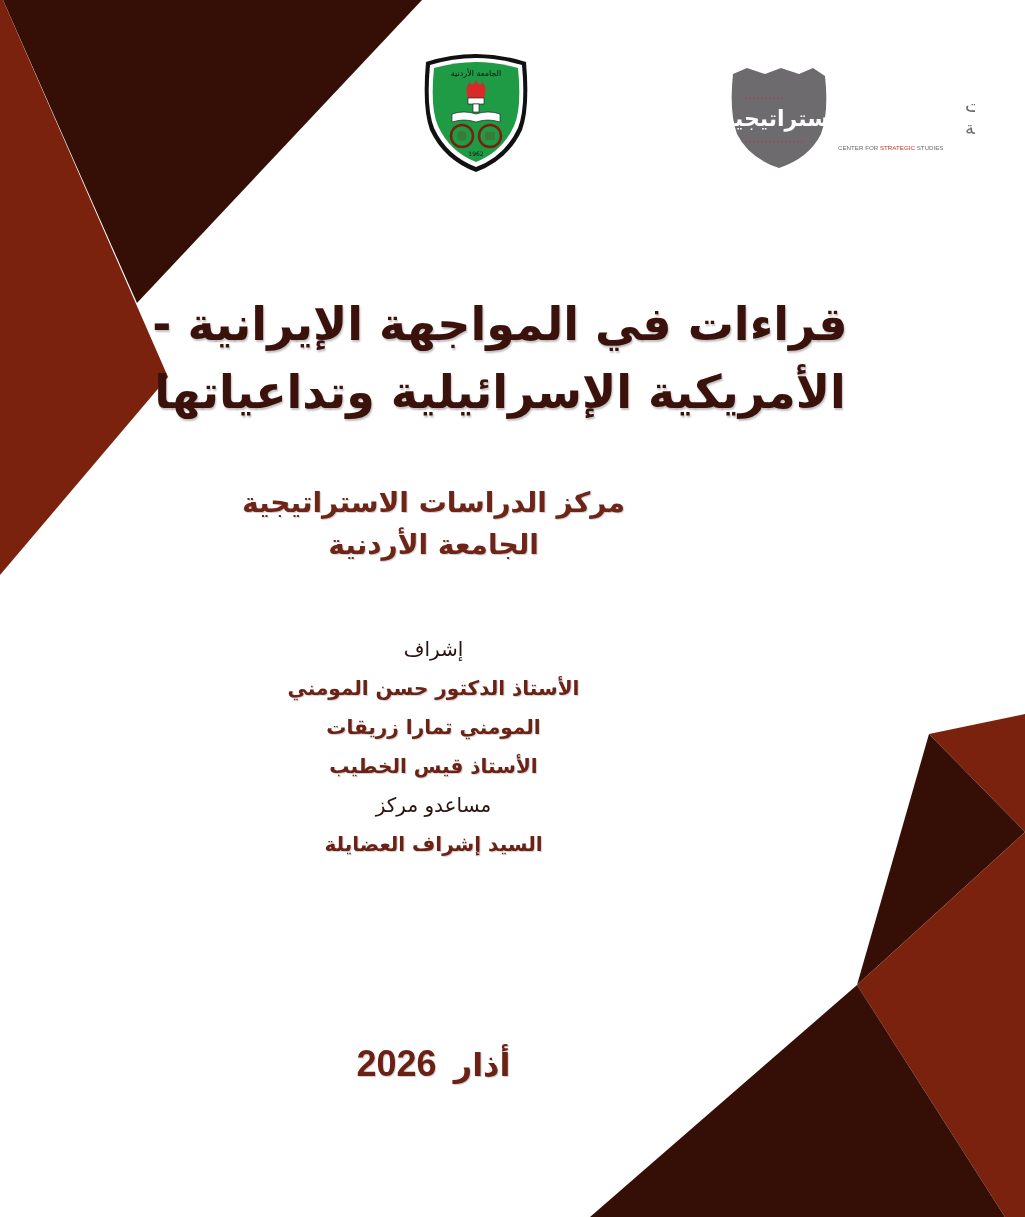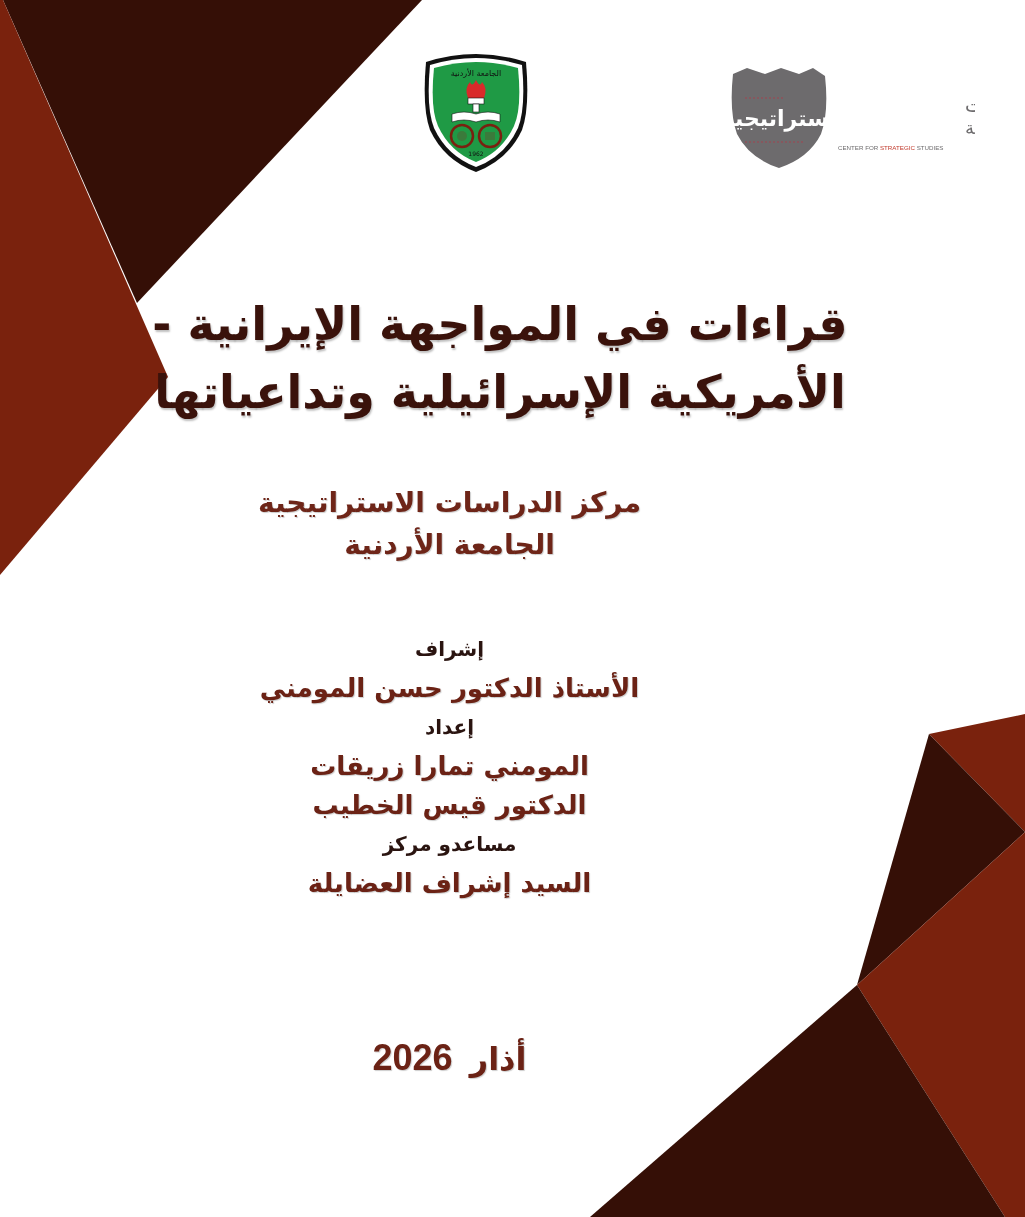--- a/index.html
+++ b/index.html
@@ -5,21 +5,21 @@
     * { margin: 0; padding: 0; box-sizing: border-box; }
     html, body { width: 1025px; height: 1217px; background: #ffffff; overflow: hidden; }
     body { position: relative; font-family: "DejaVu Sans", sans-serif; }
 
     .bg-shapes { position: absolute; left: 0; top: 0; width: 1025px; height: 1217px; z-index: 0; }
 
     .logo { position: absolute; z-index: 2; }
     .logo-uj { left: 418px; top: 48px; width: 116px; height: 126px; }
     .logo-css { left: 725px; top: 62px; width: 250px; height: 108px; }
 
-    .text-block { position: absolute; left: 16px; width: 867px; text-align: center; z-index: 3; direction: rtl; }
+    .text-block { position: absolute; left: 0; width: 867px; text-align: center; z-index: 3; direction: rtl; }
 
     .title { top: 290px; left: 140px; width: 720px; }
     .title-line {
       font-family: "DejaVu Sans", sans-serif;
       font-weight: bold;
       font-size: 46px;
       line-height: 68px;
       color: #3a120b;
       text-shadow: 1px 2px 2px rgba(0,0,0,0.25);
       display: block;
@@ -34,42 +34,42 @@
       font-size: 28px;
       line-height: 42px;
       color: #6e2518;
       text-shadow: 1px 1px 1px rgba(0,0,0,0.2);
       display: block;
     }
 
     .credits { top: 630px; }
     .credit-heading {
       font-family: "DejaVu Sans", sans-serif;
-      font-weight: bold;
+      font-weight: normal;
       font-size: 20px;
       line-height: 39px;
       color: #2a1410;
       display: block;
     }
     .credit-name {
       font-family: "DejaVu Sans", sans-serif;
       font-weight: bold;
-      font-size: 26px;
+      font-size: 20px;
       line-height: 39px;
       color: #6b2215;
       text-shadow: 1px 1px 1px rgba(0,0,0,0.2);
       display: block;
     }
 
     .date { top: 1032px; }
     .date-line {
       font-family: "DejaVu Sans", sans-serif;
       font-weight: bold;
       font-size: 32px;
-      line-height: 52px;
+      line-height: 64px;
       color: #6b2215;
       text-shadow: 1px 1px 1px rgba(0,0,0,0.2);
       display: inline-block;
     }
     .date-line .yr { font-family: "Liberation Sans", sans-serif; font-size: 36px; margin-right: 6px; }
   </style>
 </head>
 <body>
 
 <svg class="bg-shapes" viewBox="0 0 1025 1217" xmlns="http://www.w3.org/2000/svg">
@@ -120,23 +120,22 @@
 </div>
 
 <div class="text-block center-name">
   <span class="center-line">مركز الدراسات الاستراتيجية</span>
   <span class="center-line">الجامعة الأردنية</span>
 </div>
 
 <div class="text-block credits">
   <span class="credit-heading">إشراف</span>
   <span class="credit-name">الأستاذ الدكتور حسن المومني</span>
-  <span class="credit-heading">إعداد</span>
   <span class="credit-name">المومني تمارا زريقات</span>
-  <span class="credit-name">الدكتور قيس الخطيب</span>
+  <span class="credit-name">الأستاذ قيس الخطيب</span>
   <span class="credit-heading">مساعدو مركز</span>
   <span class="credit-name">السيد إشراف العضايلة</span>
 </div>
 
 <div class="text-block date">
   <span class="date-line">
     <span>أذار</span>
     <span class="yr">2026</span>
   </span>
 </div>

